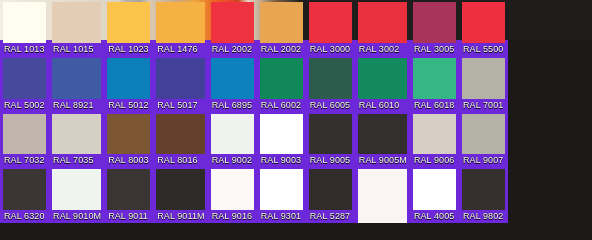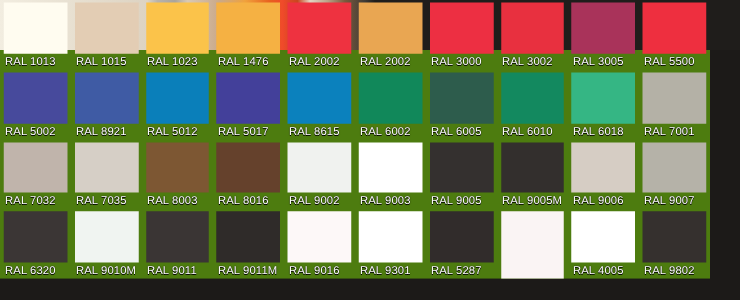--- a/index.html
+++ b/index.html
@@ -6,22 +6,22 @@
   html,body{margin:0;padding:0;}
   body{
     width:592px;height:223px;
     background:#1c1a18;
     font-family:"Liberation Sans", sans-serif;
     overflow:hidden;
     position:relative;
   }
   #chart{
     position:absolute;inset:0;
-    width:568px;height:223px;
-    background:#4d7c0f;
+    width:508px;height:223px;
+    background:#6d28d9;
   }
   
   .photo-bg{
     position:absolute;left:0;top:0;width:592px;height:40px;
     background:
       linear-gradient(90deg,
         #f2ede0 0px, #ddd3c2 118px,
         #b9b3ab 126px, #a9a49c 140px,
         #d9c9b4 150px, #caa98a 175px,
         #f0a23c 196px, #e8601f 216px,
@@ -122,21 +122,21 @@
       <div class="cell">
         <div class="swatch" style="background: rgb(10, 127, 186);"></div>
         <div class="label">RAL 5012</div>
       </div>
       <div class="cell">
         <div class="swatch" style="background: rgb(67, 64, 154);"></div>
         <div class="label">RAL 5017</div>
       </div>
       <div class="cell">
         <div class="swatch" style="background: rgb(11, 129, 189);"></div>
-        <div class="label">RAL 8615</div>
+        <div class="label">RAL 6895</div>
       </div>
       <div class="cell">
         <div class="swatch" style="background: rgb(17, 136, 90);"></div>
         <div class="label">RAL 6002</div>
       </div>
       <div class="cell">
         <div class="swatch" style="background: rgb(45, 92, 76);"></div>
         <div class="label">RAL 6005</div>
       </div>
       <div class="cell">

